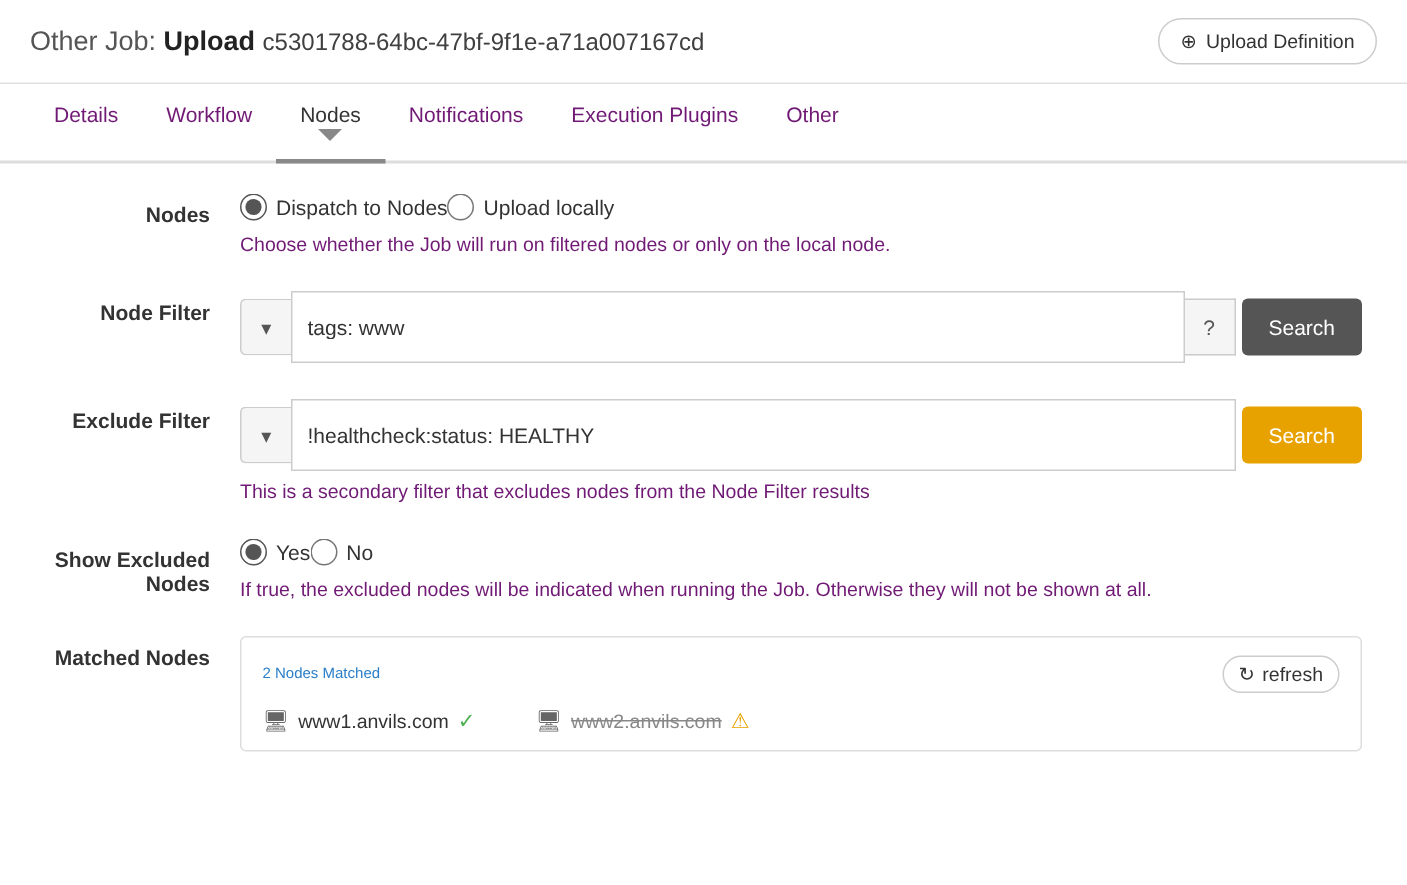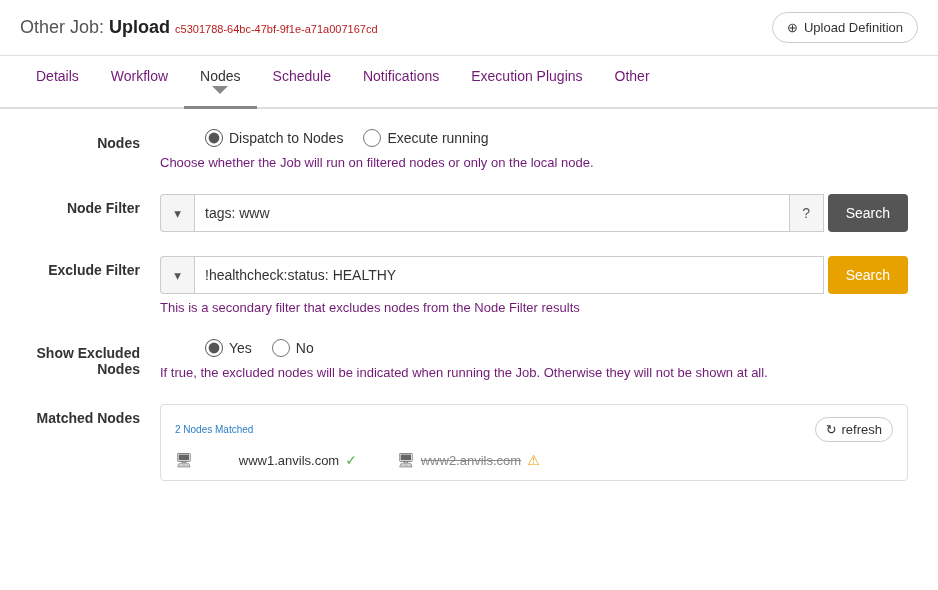--- a/index.html
+++ b/index.html
@@ -22,22 +22,22 @@
     }
     .page-title {
       font-size: 18px;
       color: #555;
     }
     .page-title strong {
       color: #222;
       font-weight: 600;
     }
     .page-title .job-id {
-      color: #b91c1c;
-      font-size: 11px;
+      color: #404040;
+      font-size: 16px;
     }
 
     .upload-btn {
       display: flex;
       align-items: center;
       gap: 6px;
       padding: 7px 14px;
       border: 1px solid #ccc;
       border-radius: 20px;
       background: #fff;
@@ -104,23 +104,21 @@
     }
 
     .form-field {
       flex: 1;
     }
 
     
     .radio-group {
       display: flex;
       align-items: flex-end;
-      gap: 20px;
       margin-bottom: 8px;
-      margin-left: 45px;
     }
     .radio-option {
       display: flex;
       align-items: center;
       gap: 6px;
       cursor: pointer;
     }
     .radio-option input[type="radio"] {
       width: 18px;
       height: 18px;
@@ -153,21 +151,21 @@
       background: #f5f5f5;
       border: 1px solid #ccc;
       border-right: none;
       border-radius: 4px 0 0 4px;
       cursor: pointer;
       color: #555;
     }
 
     .filter-input {
       flex: 1;
-      height: 38px;
+      height: 48px;
       padding: 0 10px;
       border: 1px solid #ccc;
       border-radius: 0;
       font-size: 14px;
       color: #333;
       outline: none;
       background: #fff;
     }
 
     .help-icon {
@@ -285,39 +283,38 @@
   <button class="upload-btn">
     <span>⊕</span>
     <span>Upload Definition</span>
   </button>
 </div>
 
 <div class="tabs">
   <div class="tab-item">Details</div>
   <div class="tab-item">Workflow</div>
   <div class="tab-item active">Nodes</div>
-  <div class="tab-item">Schedule</div>
   <div class="tab-item">Notifications</div>
   <div class="tab-item">Execution Plugins</div>
   <div class="tab-item">Other</div>
 </div>
 
 <div class="content">
 
   <div class="form-row">
     <div class="form-label">Nodes</div>
     <div class="form-field">
       <div class="radio-group">
         <label class="radio-option">
           <input type="radio" name="node_dispatch" checked="" style="">
           <span class="radio-label">Dispatch to Nodes</span>
         </label>
         <label class="radio-option">
           <input type="radio" name="node_dispatch" style="">
-          <span class="radio-label">Execute running</span>
+          <span class="radio-label">Upload locally</span>
         </label>
       </div>
       <div class="help-text">Choose whether the Job will run on filtered nodes or only on the local node.</div>
     </div>
   </div>
 
   <div class="form-row">
     <div class="form-label">Node Filter</div>
     <div class="form-field">
       <div class="filter-input-row">
@@ -376,21 +373,21 @@
         <div class="matched-nodes-header">
           <a class="matched-count" href="#">2 Nodes Matched</a>
           <button class="refresh-btn">
             <span>↻</span>
             <span>refresh</span>
           </button>
         </div>
         <div class="nodes-list">
           <div class="node-item">
             <span class="node-icon">🖥</span>
-            <span class="node-name-ok" style="cursor:pointer; color:#333;margin-left:40px;">www1.anvils.com</span>
+            <span class="node-name-ok" style="cursor:pointer; color:#333;">www1.anvils.com</span>
             <span class="check-icon">✓</span>
           </div>
           <div class="node-item">
             <span class="node-icon">🖥</span>
             <span class="node-name-warn" style="cursor:pointer;">www2.anvils.com</span>
             <span class="warn-icon" style="color:#e8a200;">⚠</span>
           </div>
         </div>
       </div>
     </div>

